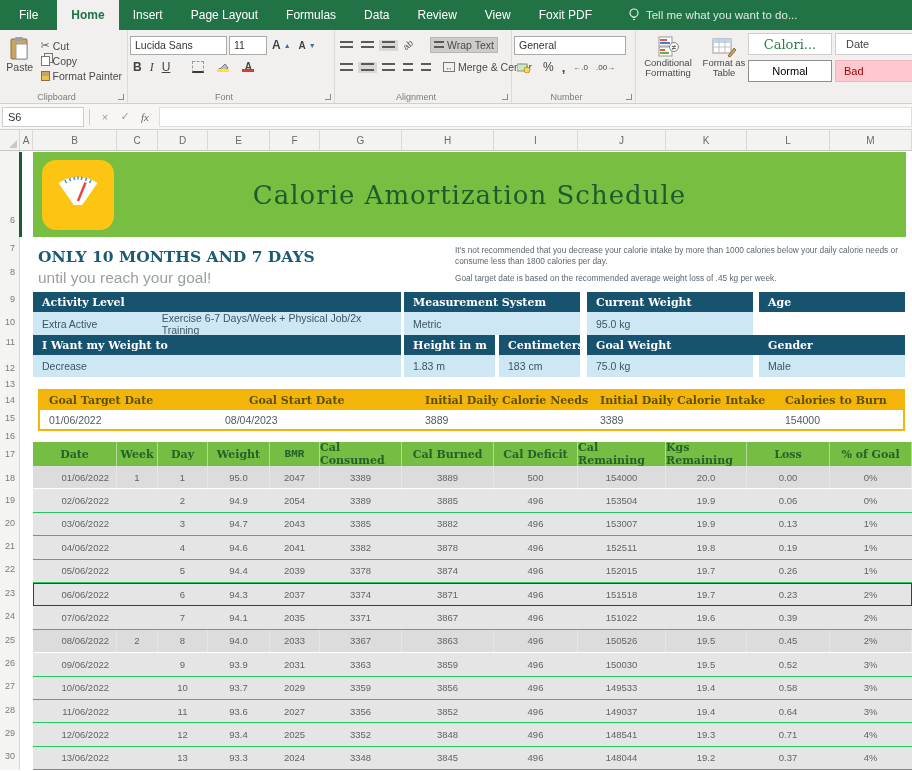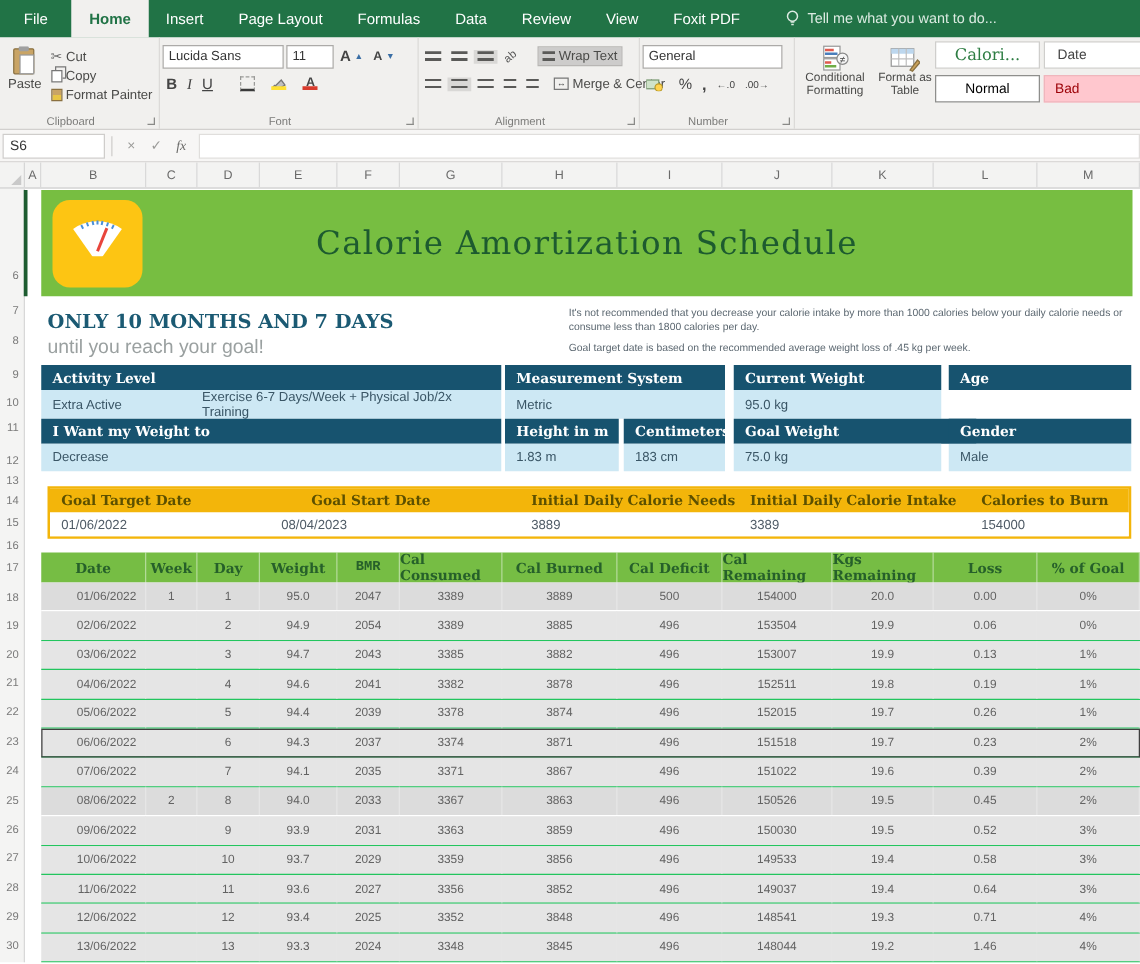--- a/index.html
+++ b/index.html
@@ -634,18 +634,18 @@
           <div class="datecell" style="width: 84px;">13/06/2022</div>
           <div style="width: 41px;"></div>
           <div style="width: 50px;">13</div>
           <div style="width: 62px;">93.3</div>
           <div style="width: 50px;">2024</div>
           <div style="width: 82px;">3348</div>
           <div style="width: 92px;">3845</div>
           <div style="width: 84px;">496</div>
           <div style="width: 88px;">148044</div>
           <div style="width: 81px;">19.2</div>
-          <div style="width: 83px;">1.46</div>
+          <div style="width: 83px;">0.37</div>
           <div style="width: 82px;">4%</div>
         </div>
       </div>
   </div>
 </div>
 
 </body></html>

